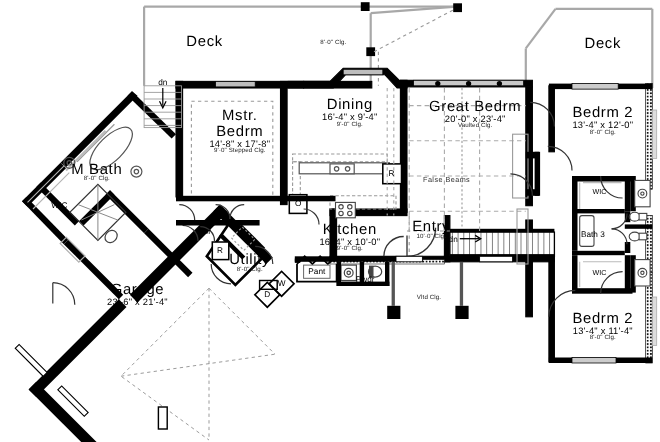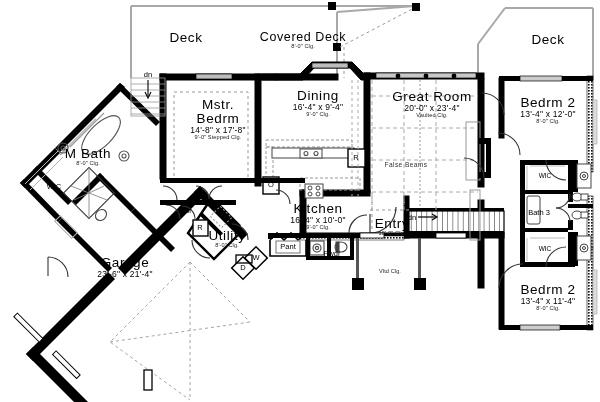--- a/index.html
+++ b/index.html
@@ -393,39 +393,38 @@
     <rect x="160" y="200" width="48" height="5"></rect>
   </g>
 
 </svg>
 
 <div id="labels">
       <div class="lbl" style="left: 186px; top: 38px;">
         <div class="rname big">Deck</div>
       </div>
       <div class="lbl" style="left: 303px; top: 40px;">
-        <div class="rname">Covered  Deck</div>
         <div class="rclg">8'-0"  Clg.</div>
       </div>
       <div class="lbl" style="left: 548px; top: 40px;">
         <div class="rname big">Deck</div>
       </div>
       <div class="lbl" style="left: 218px; top: 120px;">
         <div class="rname big">Mstr.</div>
         <div class="rname big">Bedrm</div>
         <div class="rdim">14'-8"  x  17'-8"</div>
         <div class="rclg">9'-0"  Stepped  Clg.</div>
       </div>
       <div class="lbl" style="left: 318px; top: 103px;">
         <div class="rname big">Dining</div>
         <div class="rdim">16'-4"  x  9'-4"</div>
         <div class="rclg">9'-0"  Clg.</div>
       </div>
       <div class="lbl" style="left: 432px; top: 104px;">
-        <div class="rname big">Great  Room</div>
+        <div class="rname big">Great  Bedrm</div>
         <div class="rdim">20'-0"  x  23'-4"</div>
         <div class="rclg">Vaulted  Clg.</div>
       </div>
       <div class="lbl" style="left: 548px; top: 110px;">
         <div class="rname big">Bedrm  2</div>
         <div class="rdim">13'-4"  x  12'-0"</div>
         <div class="rclg">8'-0"  Clg.</div>
       </div>
       <div class="lbl" style="left: 548px; top: 297px;">
         <div class="rname big">Bedrm  2</div>
@@ -438,21 +437,21 @@
         <div class="rclg">9'-0"  Clg.</div>
       </div>
       <div class="lbl" style="left: 88px; top: 157px;">
         <div class="rname big">M  Bath</div>
         <div class="rclg">8'-0"  Clg.</div>
       </div>
       <div class="lbl" style="left: 125px; top: 268px;">
         <div class="rname big">Garage</div>
         <div class="rdim">23'-6"  x  21'-4"</div>
       </div>
-      <div class="lbl" style="left: 392px; top: 227px; text-align: center;">
+      <div class="lbl" style="left: 392px; top: 209px; text-align: center;">
         <div class="rname big">Entry</div>
         <div class="rclg">10'-0"  Clg.</div>
       </div>
       <div class="lbl" style="left: 390px; top: 272px;">
         <div class="rclg">Vltd  Clg.</div>
       </div>
       <div class="lbl" style="left: 227px; top: 239px;">
         <div class="rname big">Utility</div>
         <div class="rclg">8'-0"  Clg.</div>
       </div>

